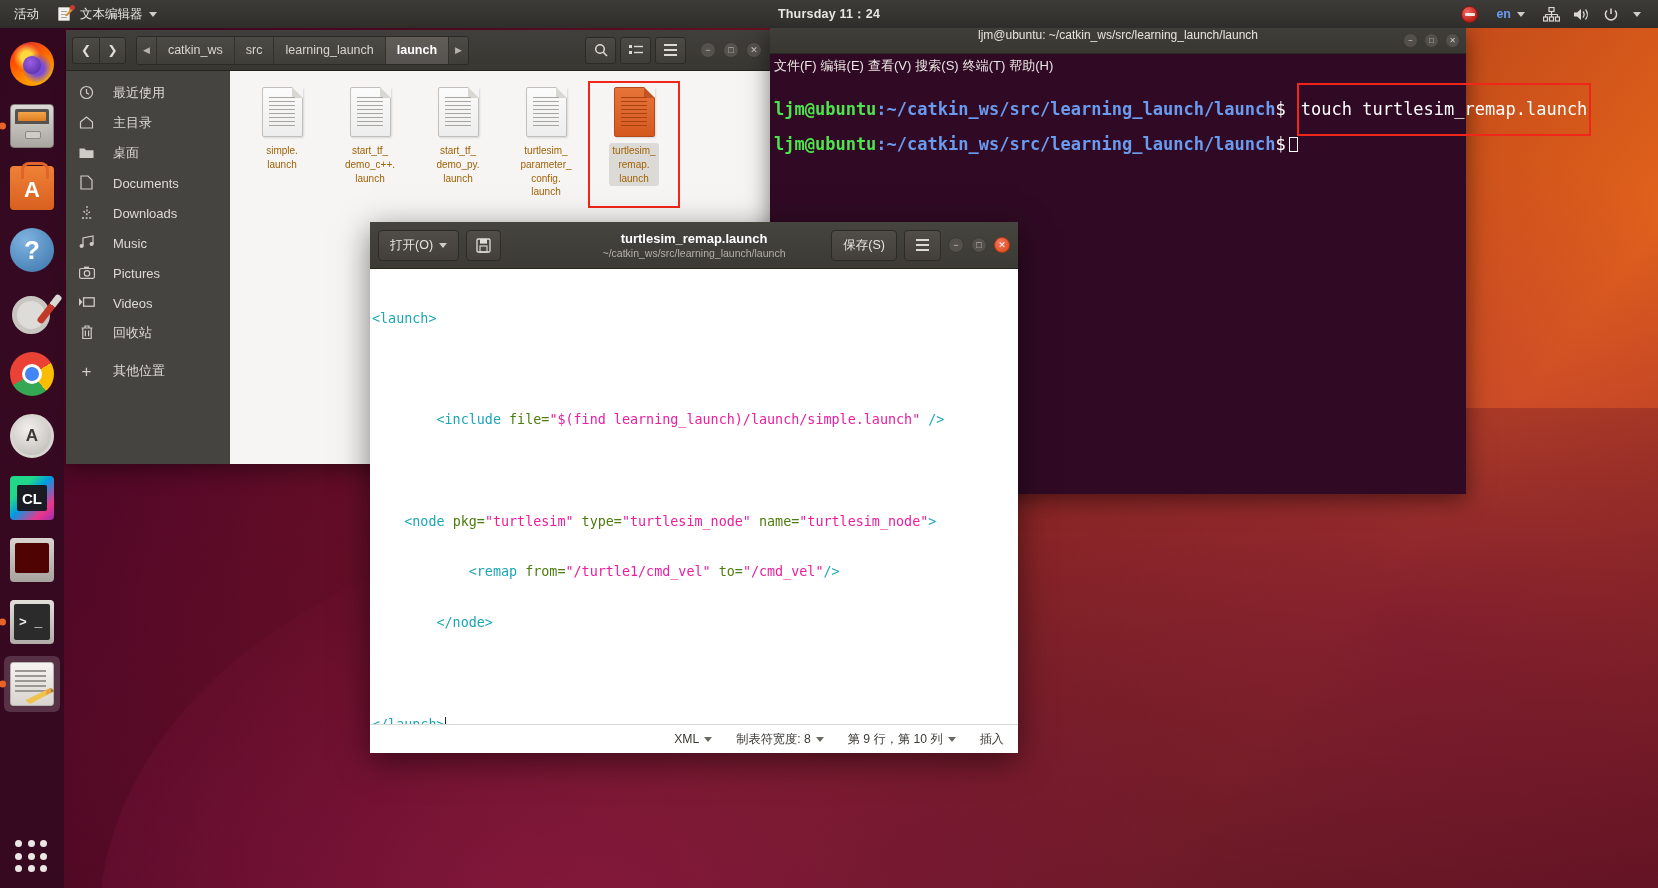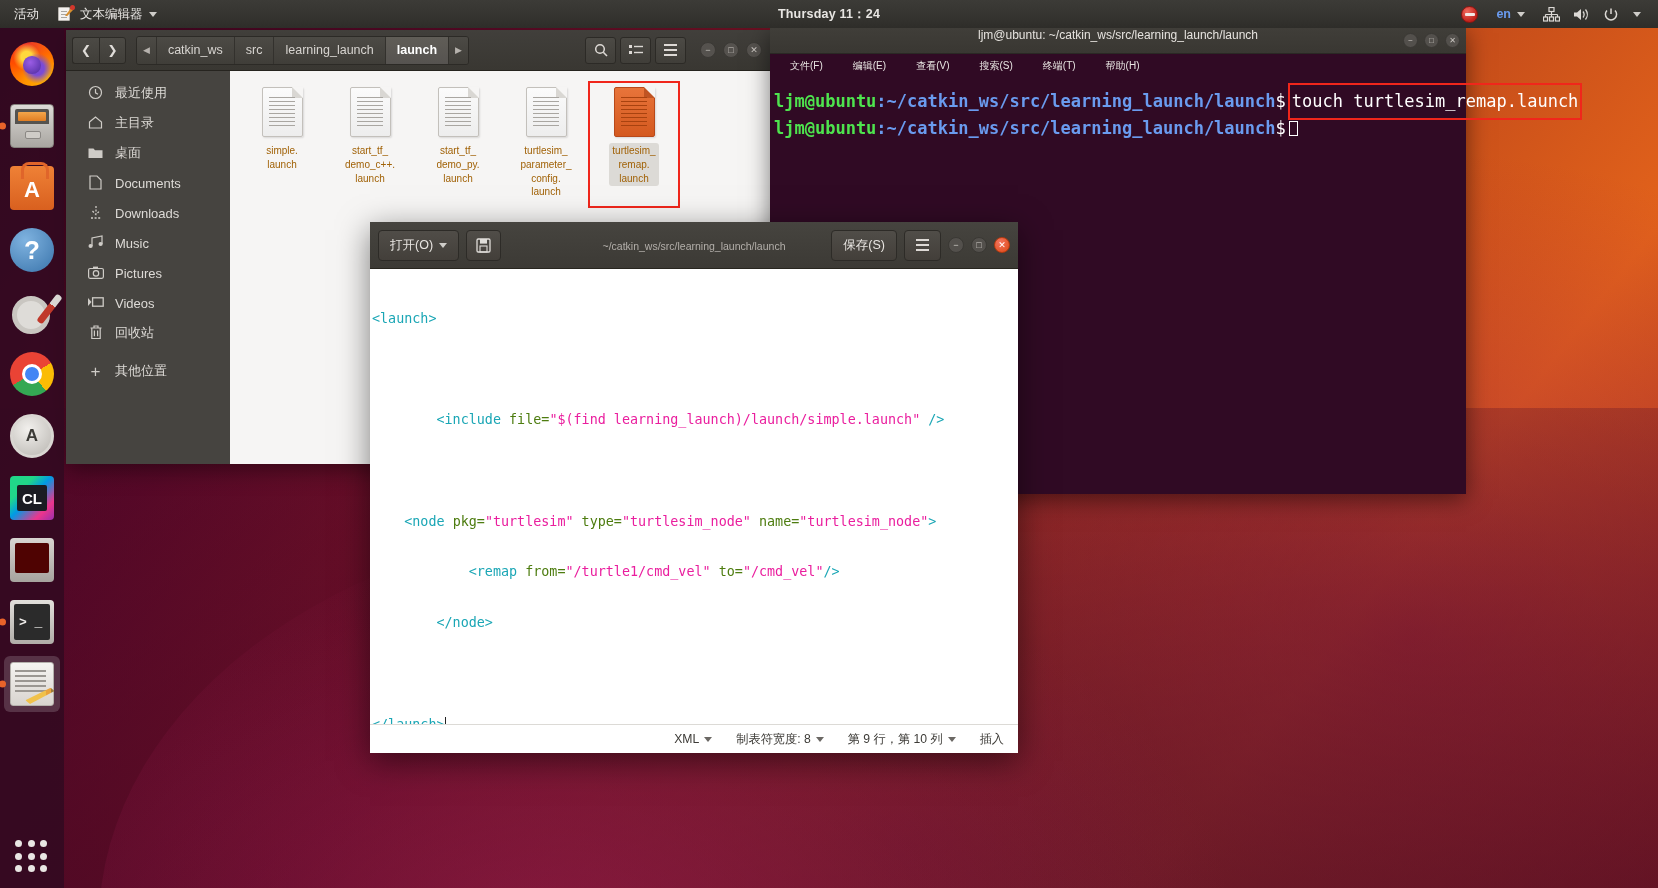--- a/index.html
+++ b/index.html
@@ -144,21 +144,21 @@
     background:linear-gradient(180deg,#4c4a45,#403e39); border-right:1px solid #33312d; cursor:pointer;}
   .crumb.arrow{ padding:0 6px; color:#b6b2ad; font-size:9px;}
   .crumb.active{ background:linear-gradient(180deg,#605d57,#565350); color:#fff; font-weight:bold;}
   .crumb:last-child{border-right:none;}
   #nau-right { margin-left:auto; display:flex; gap:4px; align-items:center; }
   .wbtns { display:flex; gap:7px; margin-left:10px; padding-right:4px;}
   .wb { width:16px;height:16px;border-radius:50%;background:#55524e;border:1px solid #3b3935;
     display:flex;align-items:center;justify-content:center;color:#cbc7c2;font-size:9px;cursor:pointer;}
   #nau-body { display:flex; height:393px; }
   #nau-side { width:164px; background:#464440; padding-top:7px; }
-  .side-item { height:30px; display:flex; align-items:center; gap:11px; padding-left:21px;
+  .side-item { height:30px; display:flex; align-items:center; gap:18px; padding-left:12px;
     color:#dedbd7; font-size:13px; cursor:pointer; }
   .side-ic { width:17px; text-align:center; color:#cfccc7; font-size:13px; line-height:1; }
   #nau-main { flex:1; background:#f6f5f4; padding:12px 0 0 8px; display:flex; flex-wrap:wrap; align-content:flex-start;}
   .file-cell { width:88px; padding:4px 2px 6px; margin:0 0 4px 0; text-align:center; cursor:pointer; position:relative;}
   .file-cell.selected { outline:2px solid #f0261b; }
   .file-cell.selected .fname { background:#dcdad6; border-radius:3px; }
   .fileicon { width:41px;height:50px; margin:0 auto 6px; position:relative;
     background:linear-gradient(180deg,#fbfbfb,#ededed); border:1px solid #c3c0bb; border-radius:2px;
     box-shadow:1px 1px 2px rgba(0,0,0,.12); }
   .fileicon:before{content:"";position:absolute;right:-1px;top:-1px;border-width:0 11px 11px 0;border-style:solid;
@@ -171,29 +171,29 @@
   .fname{ font-size:10px; color:#a16207; line-height:1.38; display:inline-block; padding:1px 3px; word-break:break-all;}
 
   
   #terminal { position:absolute; left:770px; top:28px; width:696px; height:466px; z-index:20;
     background:#300a24; box-shadow:0 5px 22px rgba(0,0,0,.5); }
   #term-title { height:26px; background:linear-gradient(180deg,#403e39,#393732); color:#e6e3df;
     display:flex; align-items:flex-start; justify-content:center; font-size:12px; position:relative; border-bottom:1px solid #2a2824;}
   #term-wbtns { position:absolute; right:6px; top:5px; display:flex; gap:6px; }
   .tw { width:15px;height:15px;border-radius:50%;background:#53504c;border:1px solid #3a3834;
     display:flex;align-items:center;justify-content:center;color:#cbc7c2;font-size:8px;cursor:pointer;}
-  #term-menu { height:24px; background:#300a24; display:flex; align-items:center; gap:30px;
-    padding-left:20px; color:#e9e6e3; font-size:10px; }
+  #term-menu { height:24px; background:#300a24; display:flex; align-items:center; gap:4px;
+    padding-left:4px; color:#e9e6e3; font-size:13px; }
   #term-menu span{cursor:pointer;}
   #term-body { padding:5px 0 0 2px; font-family:"DejaVu Sans Mono","Liberation Mono",monospace; font-size:17px; line-height:17px; }
   .tline { white-space:pre; display:flex; align-items:center; padding-left:2px;}
   .t-user { color:#4ee44e; font-weight:bold; }
   .t-path { color:#6a9bef; font-weight:bold; }
   .t-white { color:#ffffff; }
-  .cmd-box { border:2px solid #f0261b; padding:8px 2px; color:#fff; margin-left:2px;}
+  .cmd-box { border:2px solid #f0261b; padding:16px 2px; color:#fff; margin-left:11px;}
   .cursor-box { width:9px;height:15px;border:1.5px solid #ffffff; display:inline-block; margin-left:3px;}
 
   
   #gedit { position:absolute; left:370px; top:222px; width:648px; height:531px; z-index:40;
     background:#ffffff; box-shadow:0 8px 30px rgba(0,0,0,.5); }
   #ged-header { height:47px; background:linear-gradient(180deg,#46443f,#3c3a35); border-bottom:1px solid #28261f;
     display:flex; align-items:center; padding:8px 8px; gap:7px; position:relative;}
   .ged-btn { height:31px; display:flex; align-items:center; gap:6px; padding:0 11px;
     background:linear-gradient(180deg,#504d48,#433f3a); border:1px solid #2d2b27; border-radius:4px;
     color:#e8e5e1; font-size:12.5px; cursor:pointer; }
@@ -535,20 +535,21 @@
       <span class="caret"></span>
     </div>
     <div class="ged-btn" style="padding:0 9px">
       <svg width="15" height="15" viewBox="0 0 15 15">
         <rect x="1" y="1" width="13" height="13" rx="1.2" stroke="#e0ddd9" stroke-width="1.3" fill="none"></rect>
         <rect x="4" y="1" width="7" height="4.6" fill="#e0ddd9"></rect>
         <rect x="4" y="8" width="7" height="6" stroke="#e0ddd9" stroke-width="1.1" fill="none"></rect>
       </svg>
     </div>
     <div id="ged-titles">
+      <div id="ged-title">turtlesim_remap.launch</div>
       <div id="ged-sub">~/catkin_ws/src/learning_launch/launch</div>
     </div>
     <div id="ged-right">
       <div class="ged-btn">
         <span>保存(S)</span>
       </div>
       <div class="ged-btn" style="padding:0 11px">
         <span class="hamb">
             <i></i>
             <i></i>

